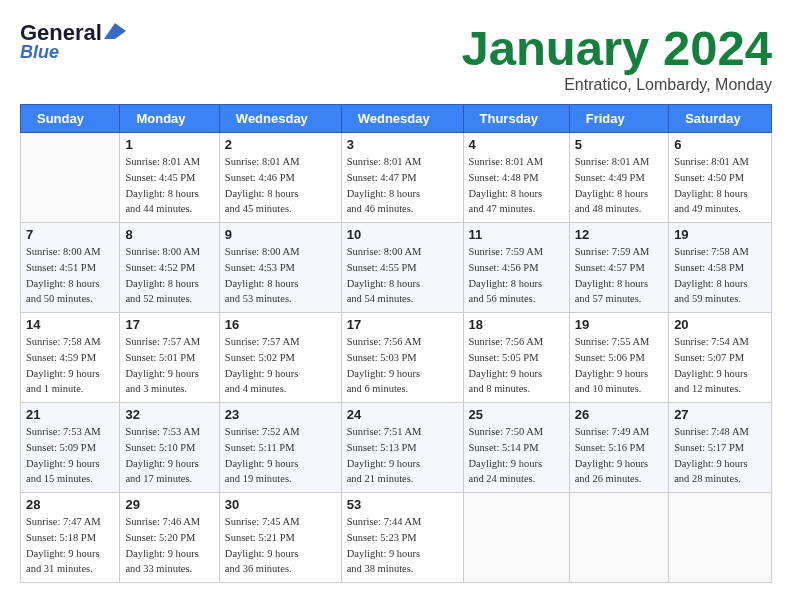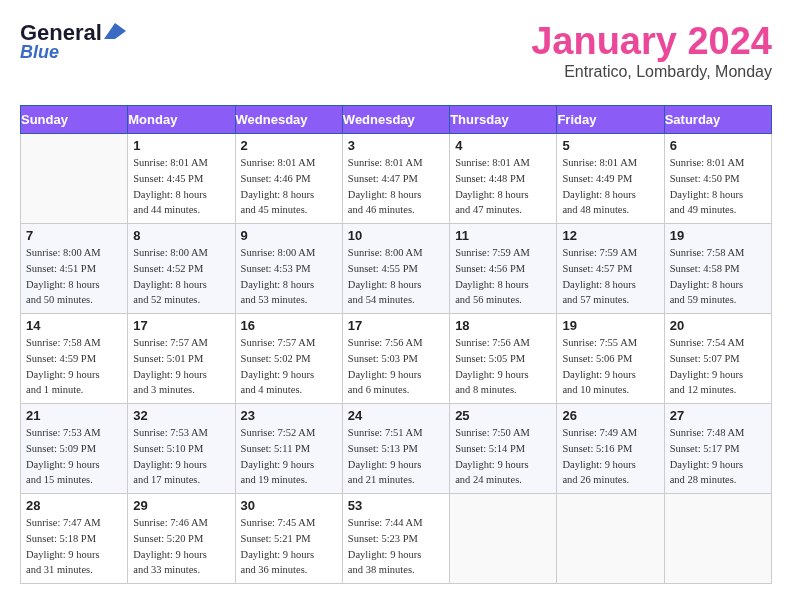--- a/index.html
+++ b/index.html
@@ -7,48 +7,48 @@
       font-family: Arial, sans-serif;
       background: #fff;
       width: 792px;
       min-height: 612px;
       padding: 20px;
     }
     .header-area {
       display: flex;
       justify-content: space-between;
       align-items: flex-start;
-      margin-bottom: 24px;
+      margin-bottom: 10px;
     }
     .logo {
       display: flex;
       flex-direction: column;
       align-items: flex-start;
     }
     .title-area {
       text-align: right;
     }
     .calendar-title {
-      font-size: 38px;
+      font-size: 49px;
       font-weight: bold;
-      color: #ec4899;
+      color: #15803d;
     }
     .calendar-subtitle {
       font-size: 16px;
       color: #444;
     }
     table {
       width: 100%;
       border-collapse: collapse;
       font-size: 11px;
     }
     thead tr th {
-      background-color: #8b5cf6;
+      background-color: #3b82f6;
       color: #fff;
-      padding: 6px 0;
+      padding: 6px 16px;
       text-align: left;
       font-size: 13px;
       font-weight: bold;
       border: 1px solid #2a5ab4;
     }
     tbody tr td {
       border: 1px solid #ccc;
       vertical-align: top;
       padding: 4px 5px;
       min-height: 80px;

